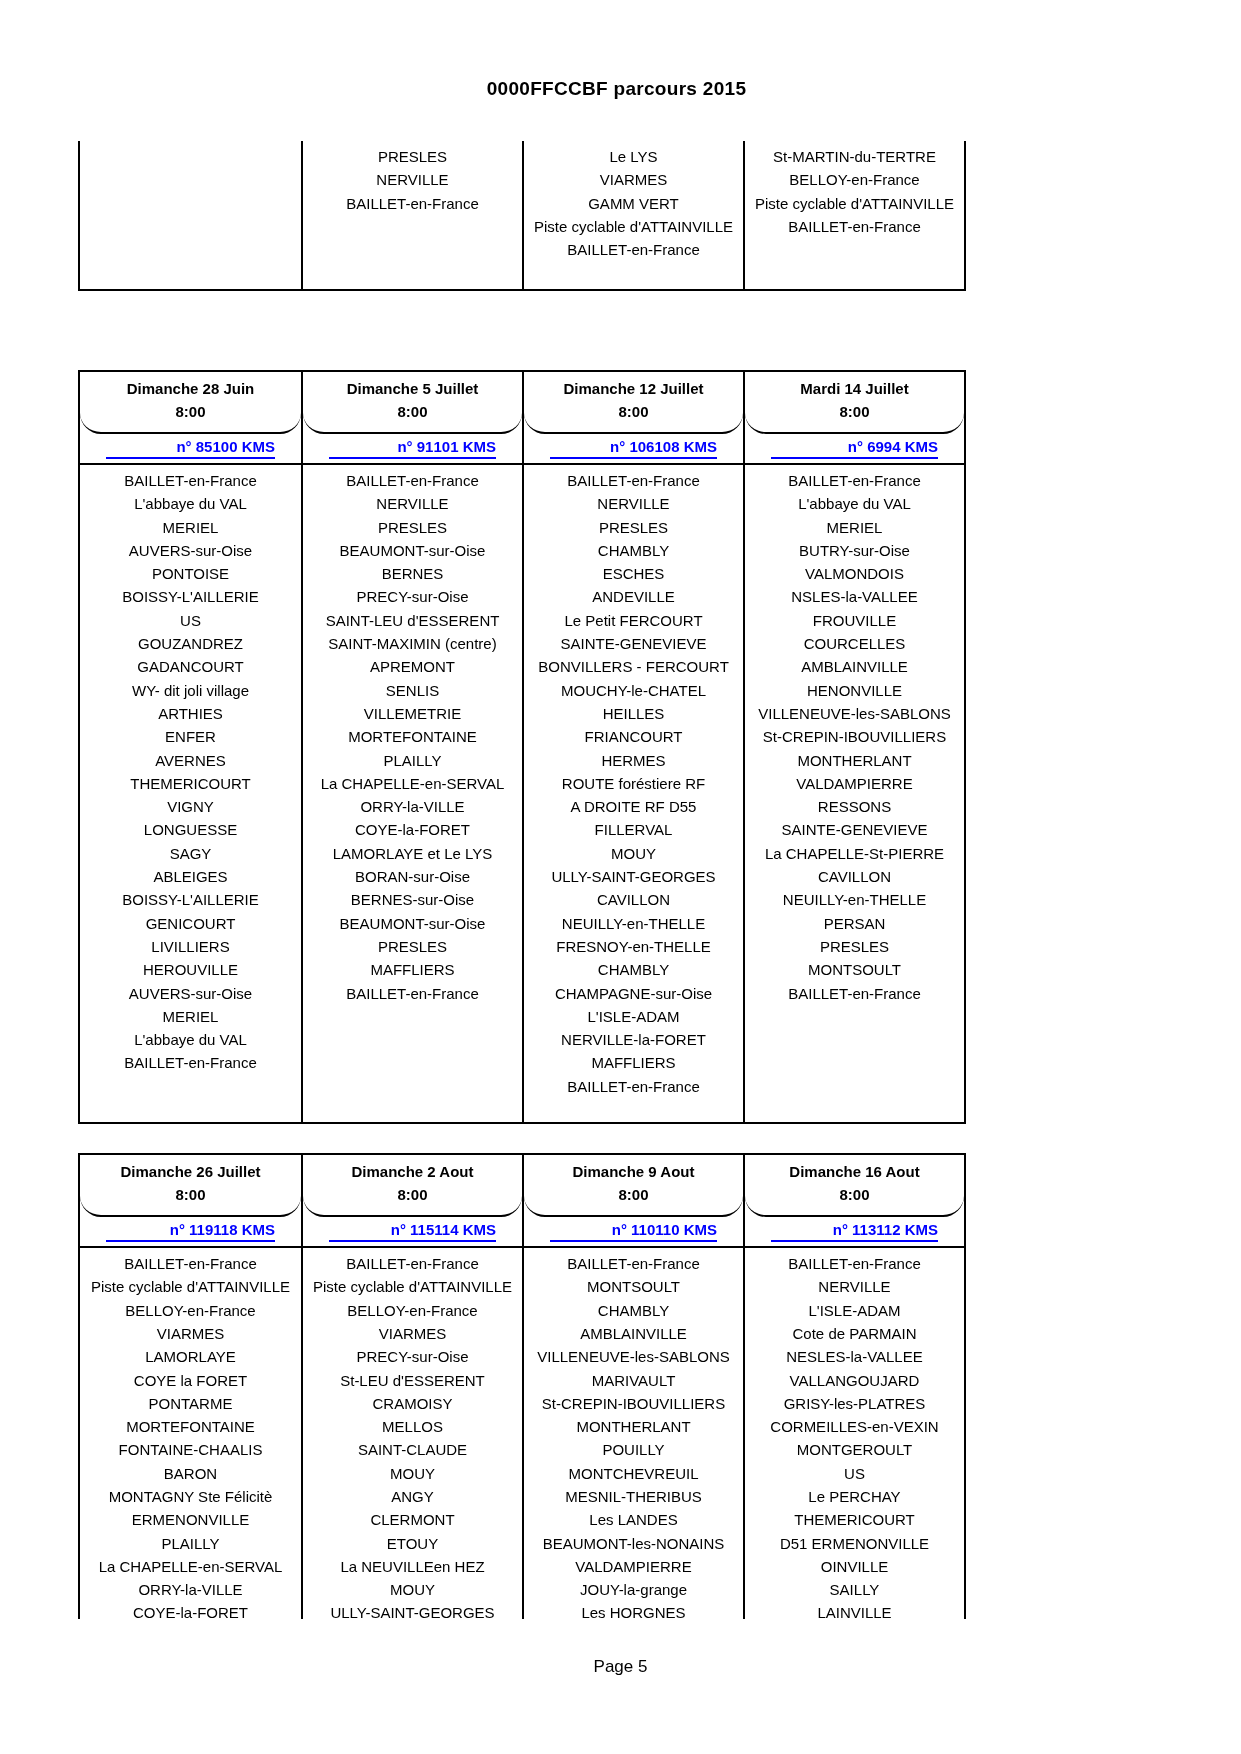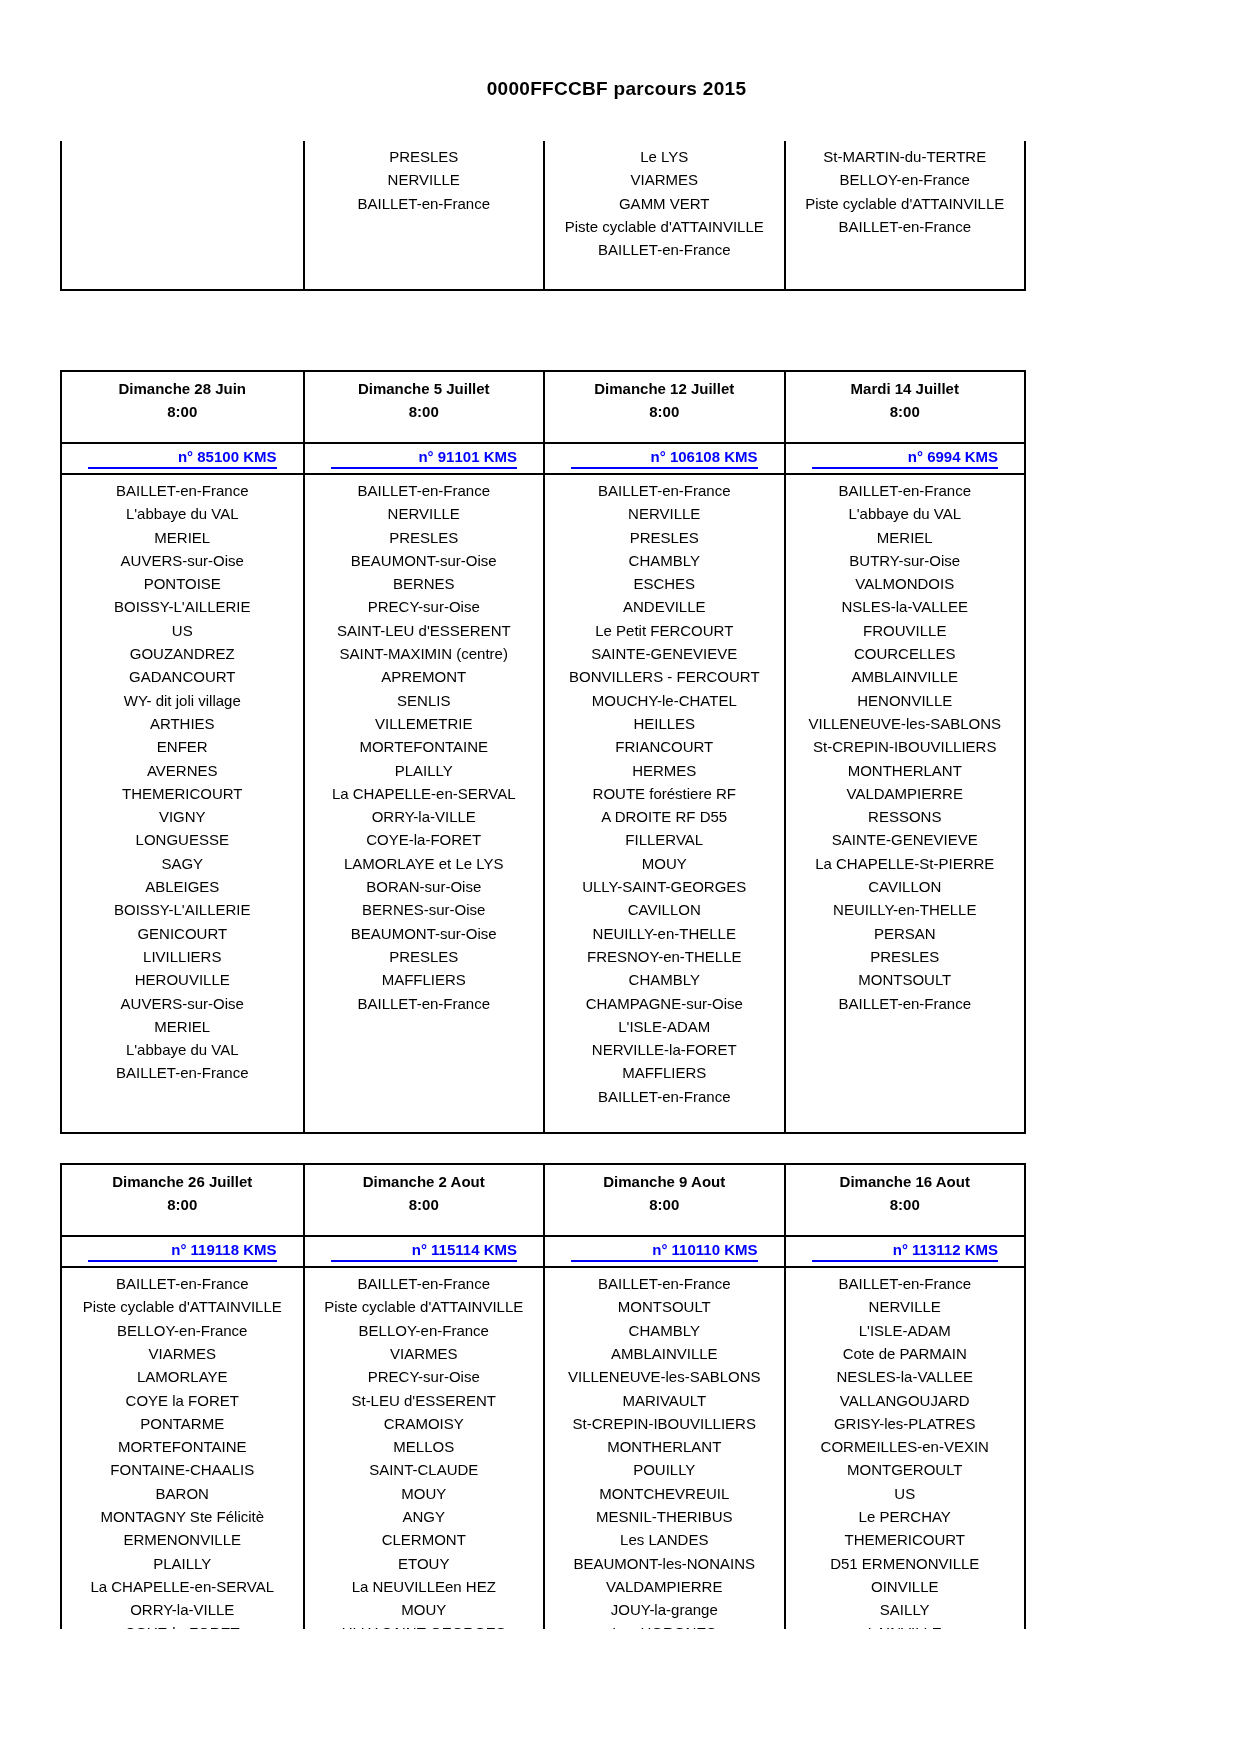--- a/index.html
+++ b/index.html
@@ -7,31 +7,31 @@
     width:1241px;height:1754px;background:#ffffff;color:#000;
     font-family:"Liberation Sans", sans-serif;
     overflow:hidden;position:relative;
   }
   .page{position:absolute;inset:0;}
   .title{
     font-size:19px;font-weight:bold;text-align:center;
     margin:78px 8px 0 0;letter-spacing:.3px;
   }
   .cal-table{
-    margin-left:60px;width:966px;box-sizing:border-box;
+    margin-left:78px;width:888px;box-sizing:border-box;
     border:2px solid #000;
     display:grid;grid-template-columns:repeat(4,1fr);
     background:#fff;
   }
   .cal-table.partial{border-top:none;margin-top:41px;height:150px;overflow:hidden;}
   .cal-table.main{margin-top:79px;}
   .cal-table.clipped{margin-top:29px;height:466px;overflow:hidden;border-bottom:none;}
   .col{min-width:0;}
   .col + .col{border-left:2px solid #000;}
-  .hdr{border-bottom:2px solid #000;padding:5px 0 19px;}
+  .hdr{border-bottom:2px solid #000;padding:5px 0 9px;border-radius:21px;}
   .hdr-date,.hdr-time{
     font-weight:bold;font-size:15px;line-height:23px;text-align:center;white-space:nowrap;
   }
   .kms{
     border-bottom:2px solid #000;
     padding:3px 26px 4px;
     font-weight:bold;font-size:15px;color:var(--blue,#0000ff);
     cursor:pointer;
   }
   .kms-inner{
@@ -357,14 +357,15 @@
           <div class="town">Le  PERCHAY</div>
           <div class="town">THEMERICOURT</div>
           <div class="town">D51 ERMENONVILLE</div>
           <div class="town">OINVILLE</div>
           <div class="town">SAILLY</div>
           <div class="town">LAINVILLE</div>
         </div>
     </div>
   </section>
 
+  <div class="footer">Page 5</div>
 
 </div>
 
 </body></html>

